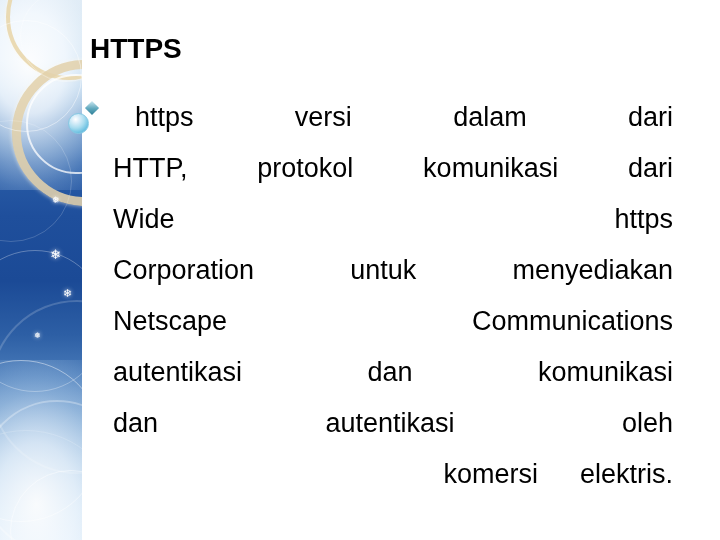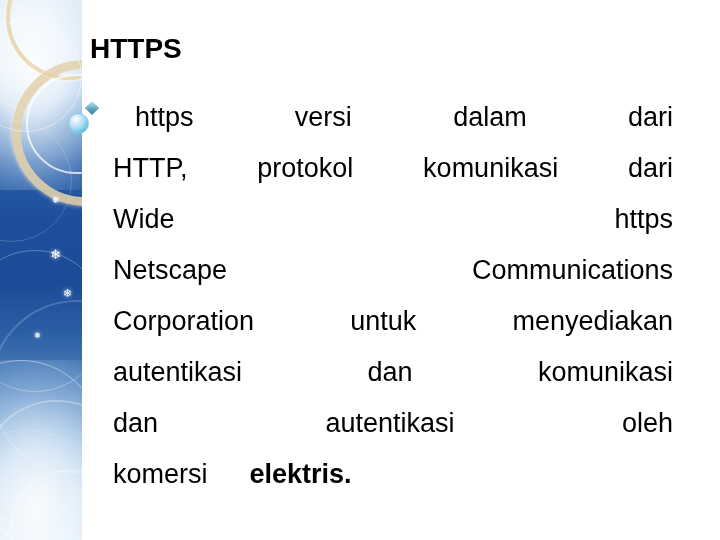--- a/index.html
+++ b/index.html
@@ -173,21 +173,21 @@
   }
   .tline {
     display: flex;
     width: 100%;
     white-space: nowrap;
   }
   .tline.justify {
     justify-content: space-between;
   }
   .tline.left {
-    justify-content: flex-start;
+    justify-content: flex-end;
   }
   .tline.left .w + .w { margin-left: 0.34em; }
   .tline .w { display: inline-block; }
   .tline.indent .w:first-child { margin-left: 22px; }
 </style>
 </head>
 <body>
 
 <div id="slide">
 
@@ -239,42 +239,42 @@
         <span class="w">komunikasi</span>
         <span class="w">dari</span>
       </div>
 
       <div class="tline justify">
         <span class="w">Wide</span>
         <span class="w">https</span>
       </div>
 
       <div class="tline justify">
-        <span class="w">Netscape</span>
-        <span class="w">Communications</span>
-      </div>
-
-      <div class="tline justify">
         <span class="w">Corporation</span>
         <span class="w">untuk</span>
         <span class="w">menyediakan</span>
       </div>
 
       <div class="tline justify">
+        <span class="w">Netscape</span>
+        <span class="w">Communications</span>
+      </div>
+
+      <div class="tline justify">
         <span class="w">autentikasi</span>
         <span class="w">dan</span>
         <span class="w">komunikasi</span>
       </div>
 
       <div class="tline justify">
         <span class="w">dan</span>
         <span class="w">autentikasi</span>
         <span class="w">oleh</span>
       </div>
 
       <div class="tline left">
         <span class="w">komersi</span>
-        <span class="w" style="margin-left:42px;font-weight:bold;">elektris.</span>
+        <span class="w" style="margin-left:42px;">elektris.</span>
       </div>
 
     </div>
   </div>
 </div>
 
 </body></html>

